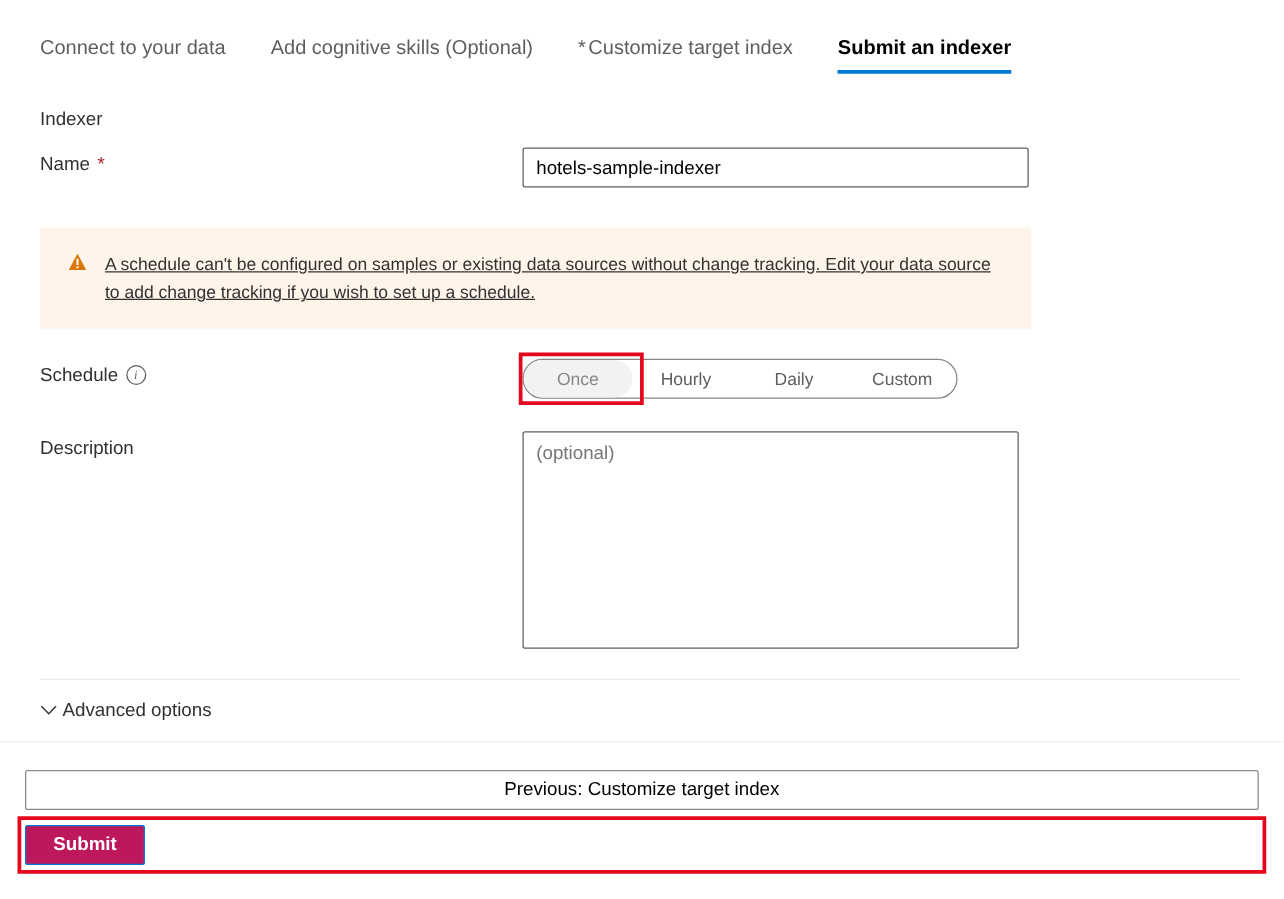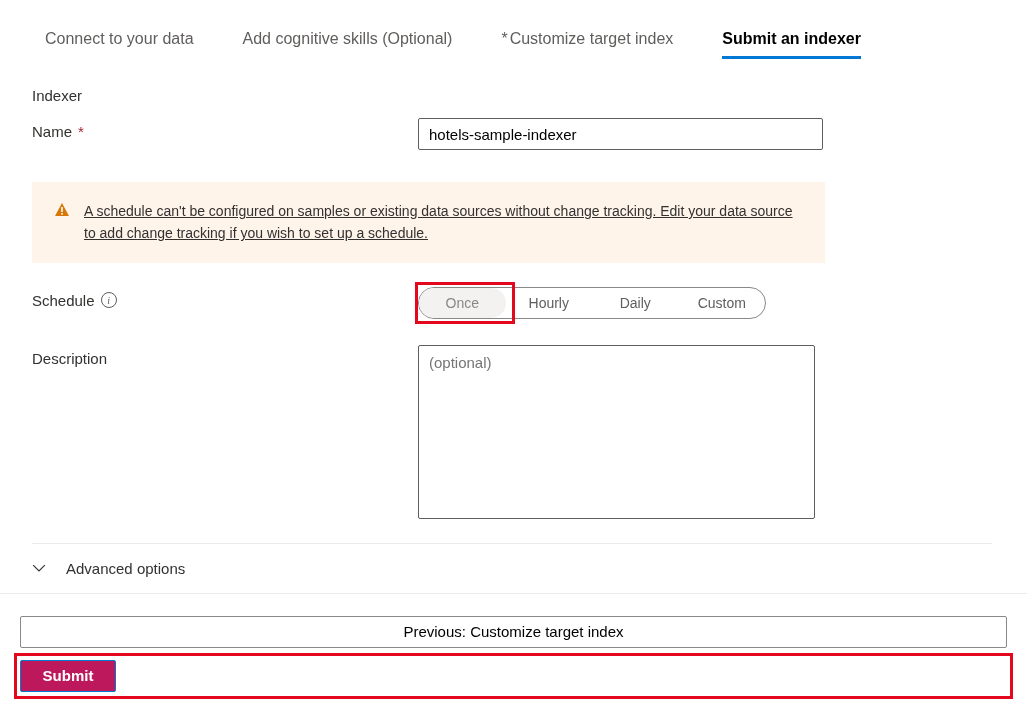--- a/index.html
+++ b/index.html
@@ -18,21 +18,20 @@
     display: flex;
     gap: 36px;
     margin-bottom: 28px;
   }
   .tab {
     font-size: 16px;
     color: #605e5c;
     padding-bottom: 8px;
     cursor: pointer;
     white-space: nowrap;
-    margin-left: 13px;
   }
   .tab.active {
     color: #000;
     font-weight: 600;
     border-bottom: 3px solid #0078d4;
   }
   .tab .asterisk {
     margin-right: 2px;
   }
   .section-heading {
@@ -142,21 +141,21 @@
     width: 100px;
     height: 42px;
     border: 3px solid #e3081e;
     pointer-events: none;
   }
   .advanced-row {
     border-top: 1px solid #edebe9;
     padding: 16px 0;
     display: flex;
     align-items: center;
-    gap: 20px;
+    gap: 4px;
     cursor: pointer;
     margin-top: 24px;
     width: 960px;
   }
   .chevron-down {
     width: 14px;
     height: 14px;
   }
   .advanced-label {
     font-size: 15px;

